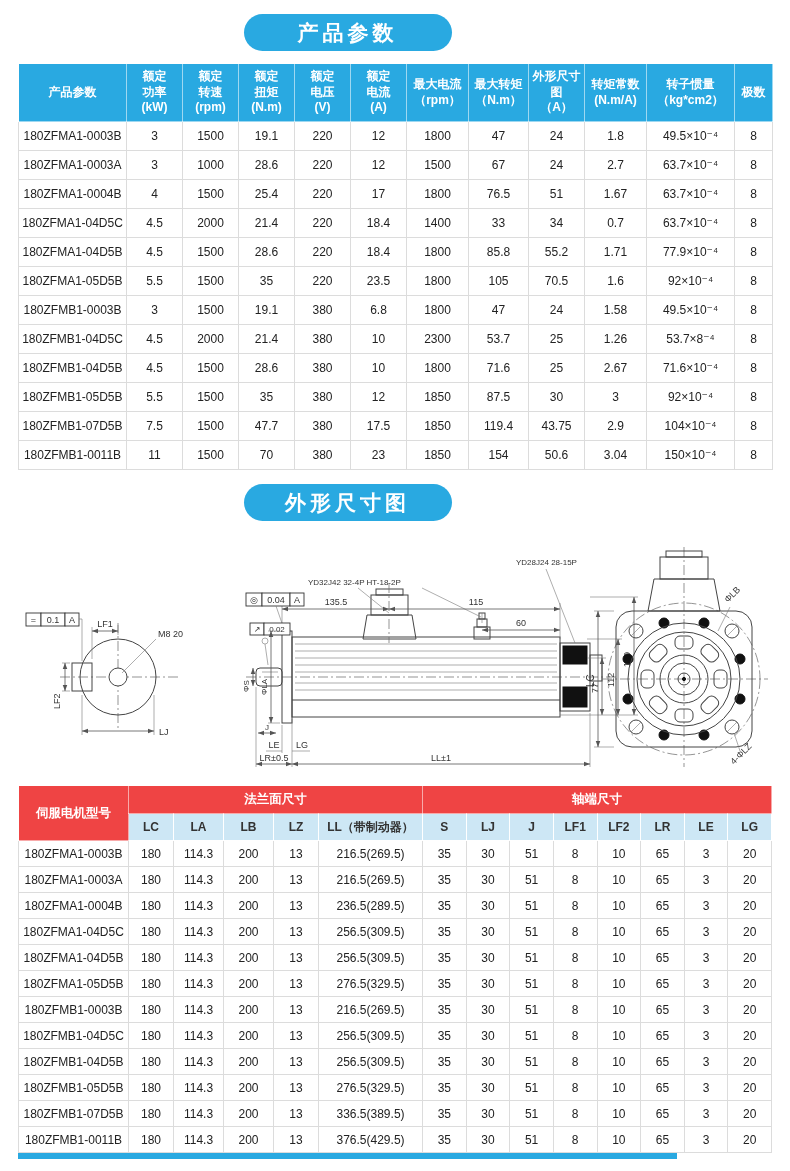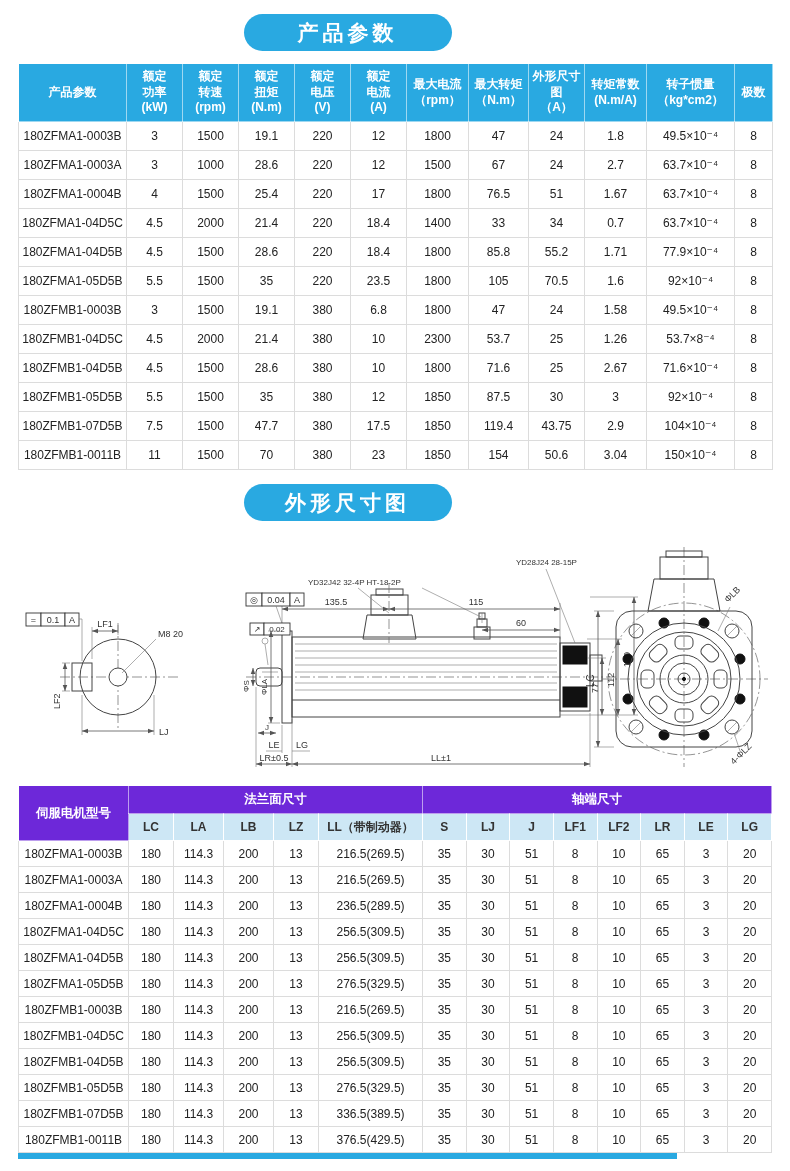--- a/index.html
+++ b/index.html
@@ -31,21 +31,21 @@
     border: 1px solid rgba(255,255,255,0.55);
     height: 58px; white-space: pre-line; line-height: 1.3; padding: 2px 1px;
   }
   #t1 td {
     border: 1px solid #dcdcdc; background: #fff;
     font-size: 12px; height: 29px; padding: 1px 2px;
   }
 
   
   #t2 th.grp, #t2 th.model-h {
-    background: #6d28d9; color: #fff; font-size: 12.5px; font-weight: bold;
+    background: #ef4444; color: #fff; font-size: 12.5px; font-weight: bold;
     border: 1px solid rgba(255,255,255,0.55); height: 28px;
   }
   #t2 th.sub {
     background: #cde7f5; color: #333; font-size: 12px; font-weight: 600;
     border: 1px solid #ffffff; height: 27px;
   }
   #t2 td {
     border: 1px solid #dcdcdc; background: #fff;
     font-size: 12px; height: 26px; padding: 1px 2px;
   }

